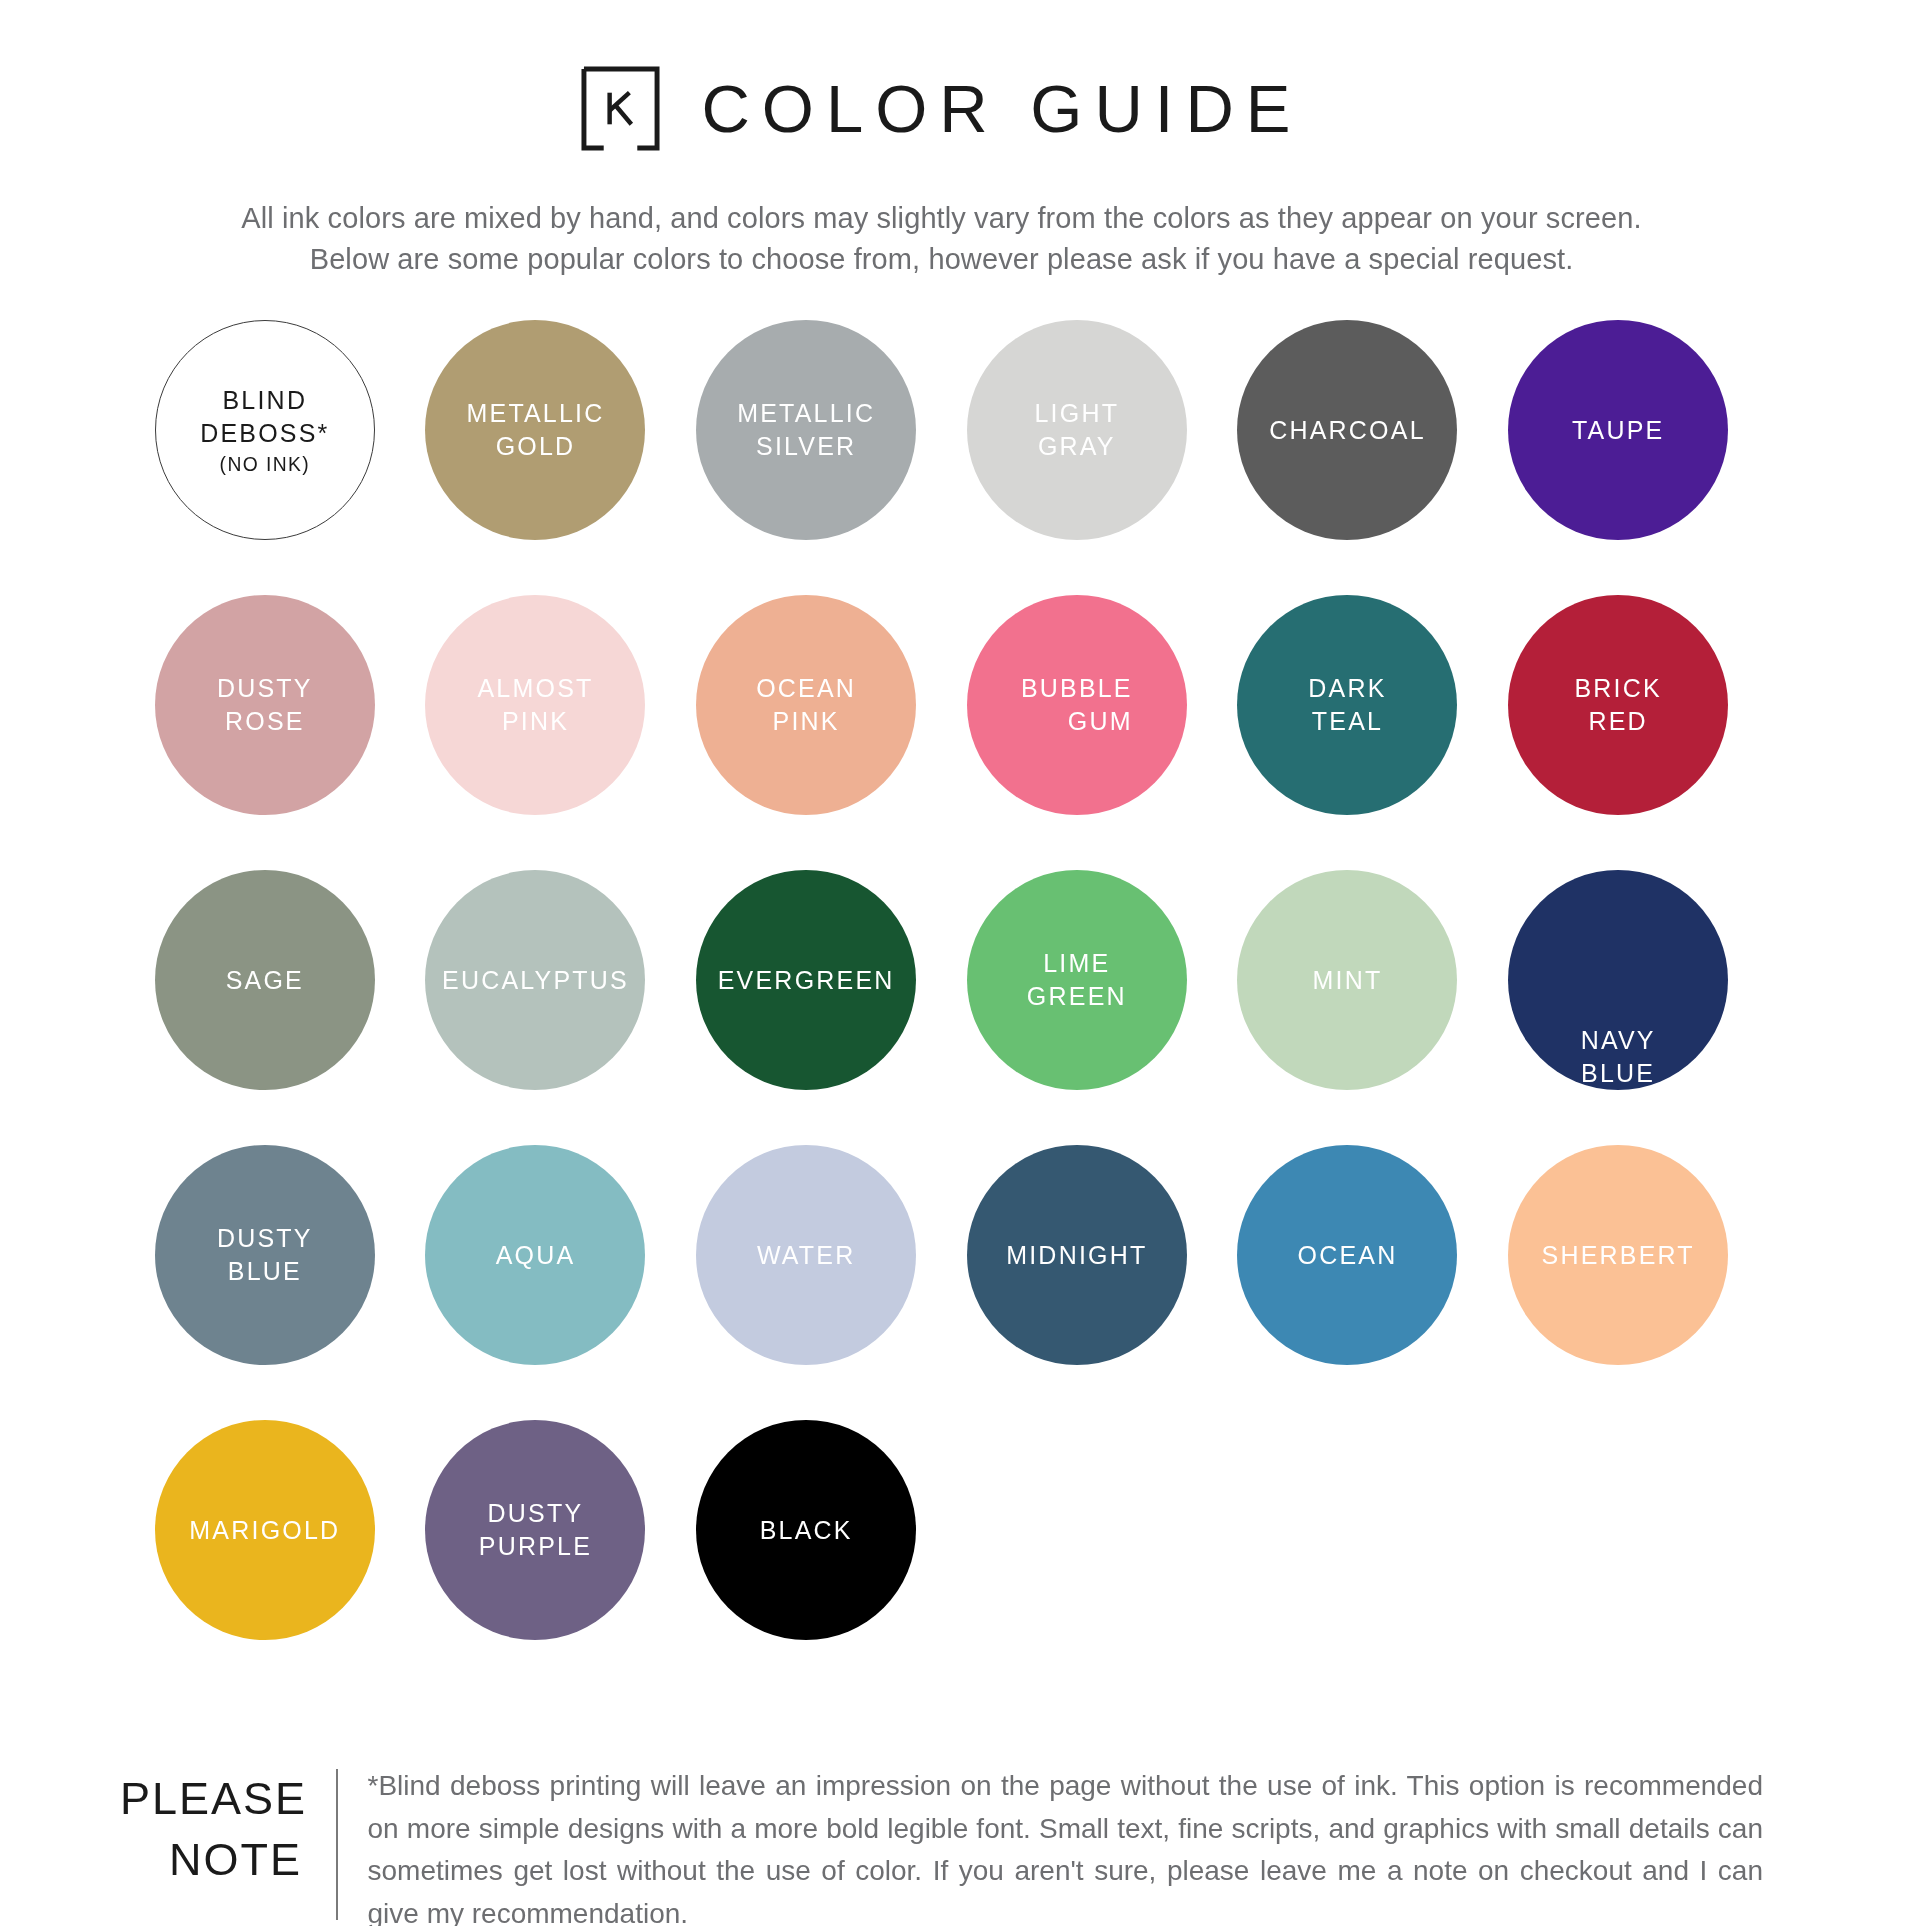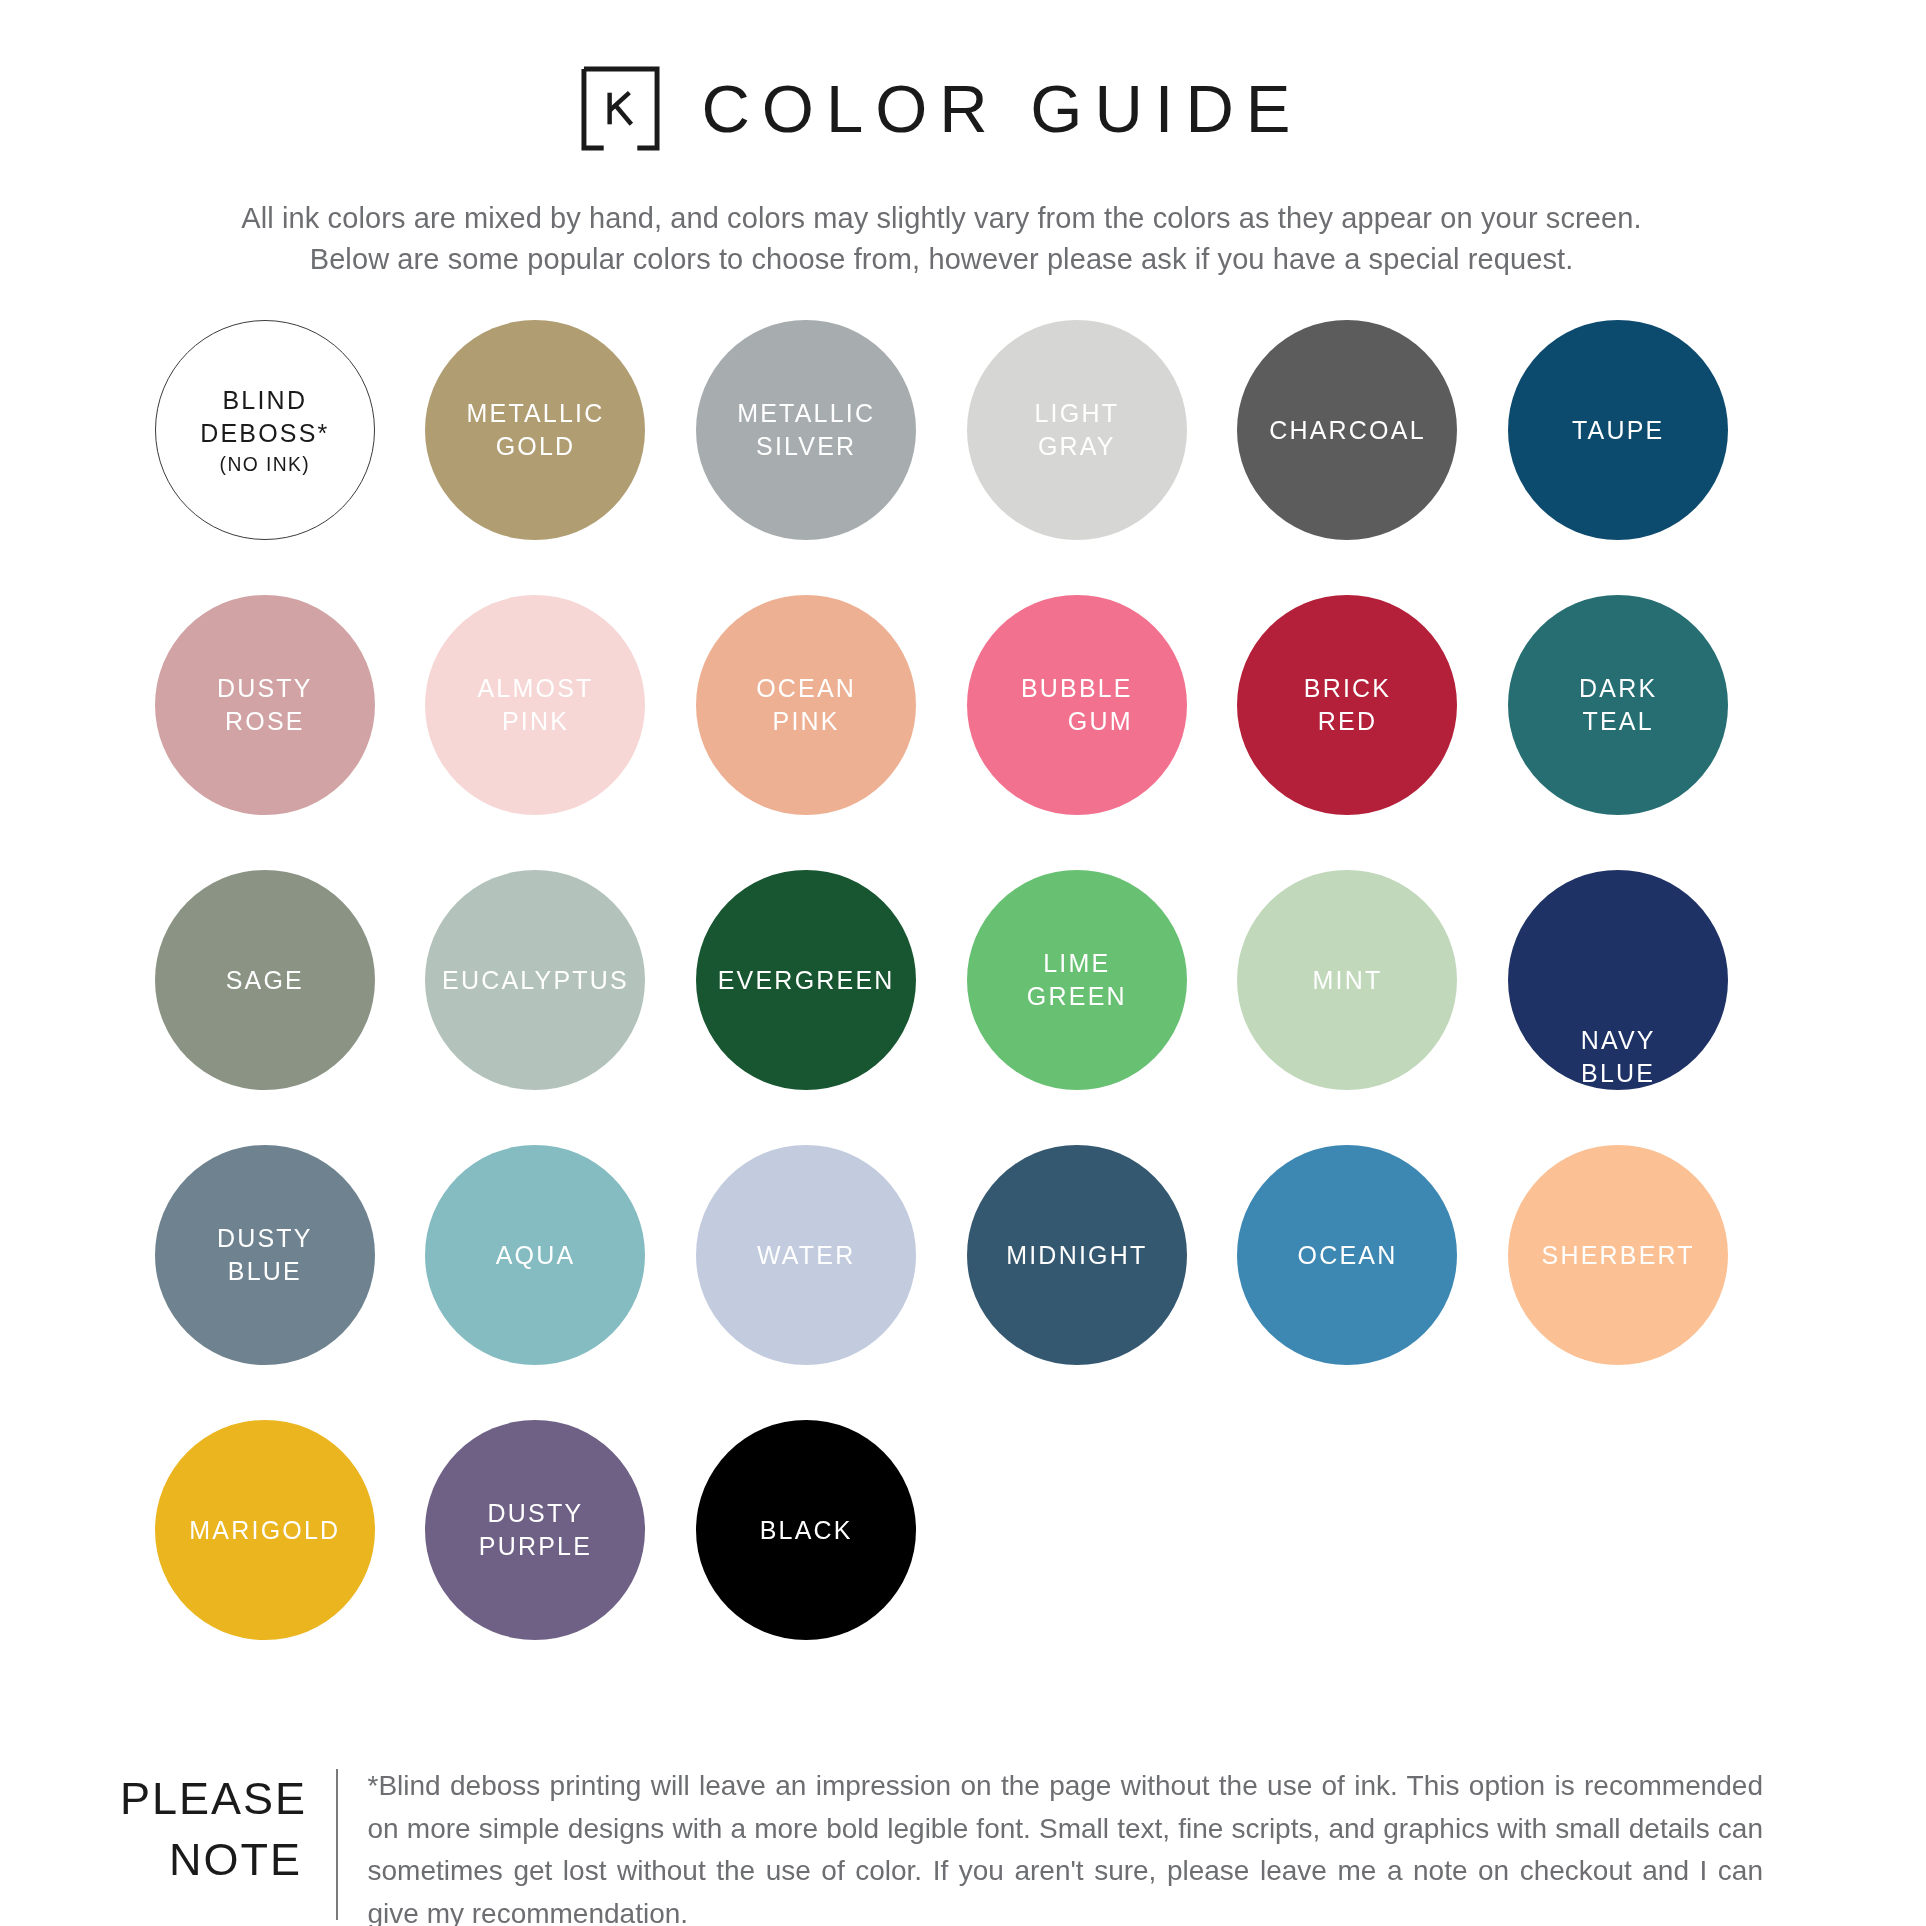--- a/index.html
+++ b/index.html
@@ -205,46 +205,46 @@
         <div class="swatch-label" style="color: rgb(255, 255, 255);">METALLIC
 SILVER</div>
       </div>
       <div class="swatch" style="background: rgb(214, 214, 212);">
         <div class="swatch-label" style="color: rgb(255, 255, 255);">LIGHT
 GRAY</div>
       </div>
       <div class="swatch" style="background: rgb(92, 92, 92);">
         <div class="swatch-label" style="color: rgb(255, 255, 255);">CHARCOAL</div>
       </div>
-      <div class="swatch" style="background: #0c4a6e; justify-content: center;">
+      <div class="swatch" style="background: #4c1d95; justify-content: center;">
         <div class="swatch-label" style="color: rgb(255, 255, 255);">TAUPE</div>
       </div>
       <div class="swatch" style="background: rgb(210, 163, 164);">
         <div class="swatch-label" style="color: rgb(255, 255, 255);">DUSTY
 ROSE</div>
       </div>
       <div class="swatch" style="background: rgb(246, 215, 214);">
         <div class="swatch-label" style="color: rgb(255, 255, 255);">ALMOST
 PINK</div>
       </div>
       <div class="swatch" style="background: rgb(238, 176, 147);">
         <div class="swatch-label" style="color: rgb(255, 255, 255);">OCEAN
 PINK</div>
       </div>
       <div class="swatch" style="background: rgb(242, 113, 142);">
         <div class="swatch-label" style="color: rgb(255, 255, 255); text-align: right;">BUBBLE
 GUM</div>
       </div>
+      <div class="swatch" style="background: rgb(38, 110, 114);">
+        <div class="swatch-label" style="color: rgb(255, 255, 255);">DARK
+TEAL</div>
+      </div>
       <div class="swatch" style="background: rgb(180, 31, 57);">
         <div class="swatch-label" style="color: rgb(255, 255, 255);">BRICK
 RED</div>
-      </div>
-      <div class="swatch" style="background: rgb(38, 110, 114);">
-        <div class="swatch-label" style="color: rgb(255, 255, 255);">DARK
-TEAL</div>
       </div>
       <div class="swatch" style="background: rgb(139, 148, 132);">
         <div class="swatch-label" style="color: rgb(255, 255, 255);">SAGE</div>
       </div>
       <div class="swatch" style="background: rgb(180, 194, 188);">
         <div class="swatch-label" style="color: rgb(255, 255, 255);">EUCALYPTUS</div>
       </div>
       <div class="swatch" style="background: rgb(23, 86, 49);">
         <div class="swatch-label" style="color: rgb(255, 255, 255);">EVERGREEN</div>
       </div>

